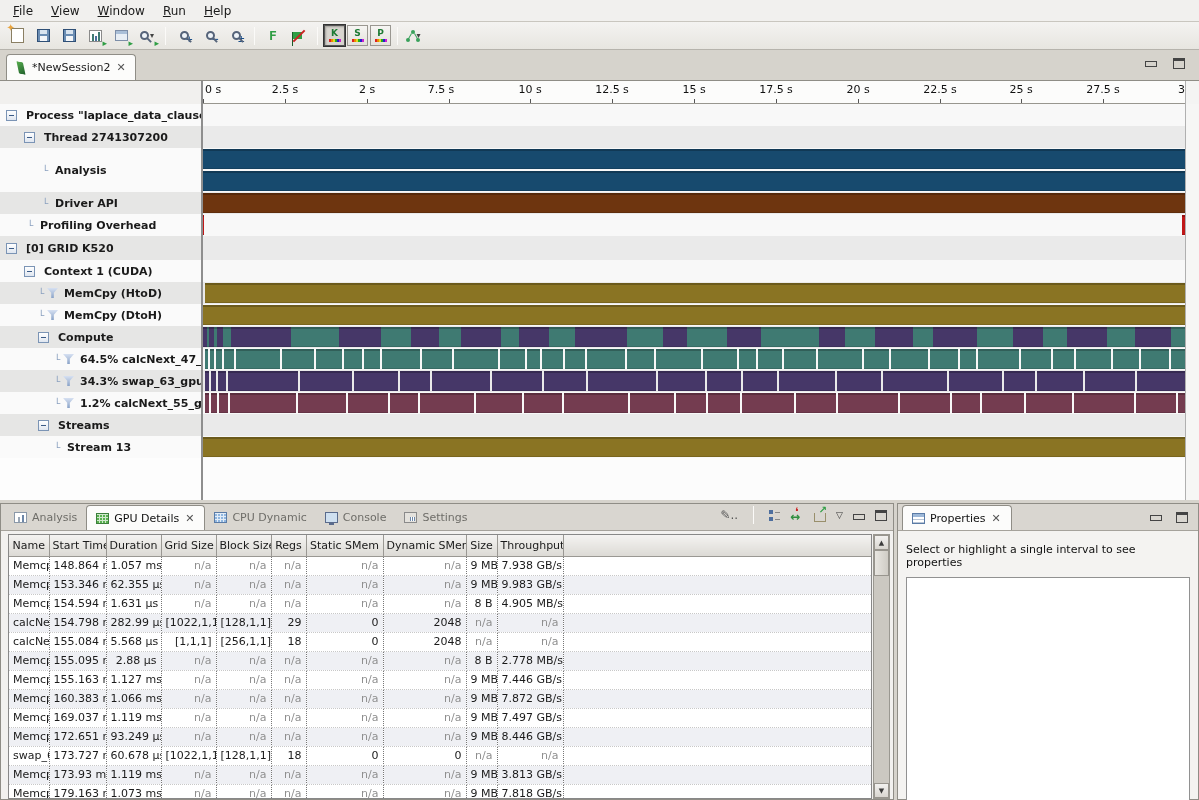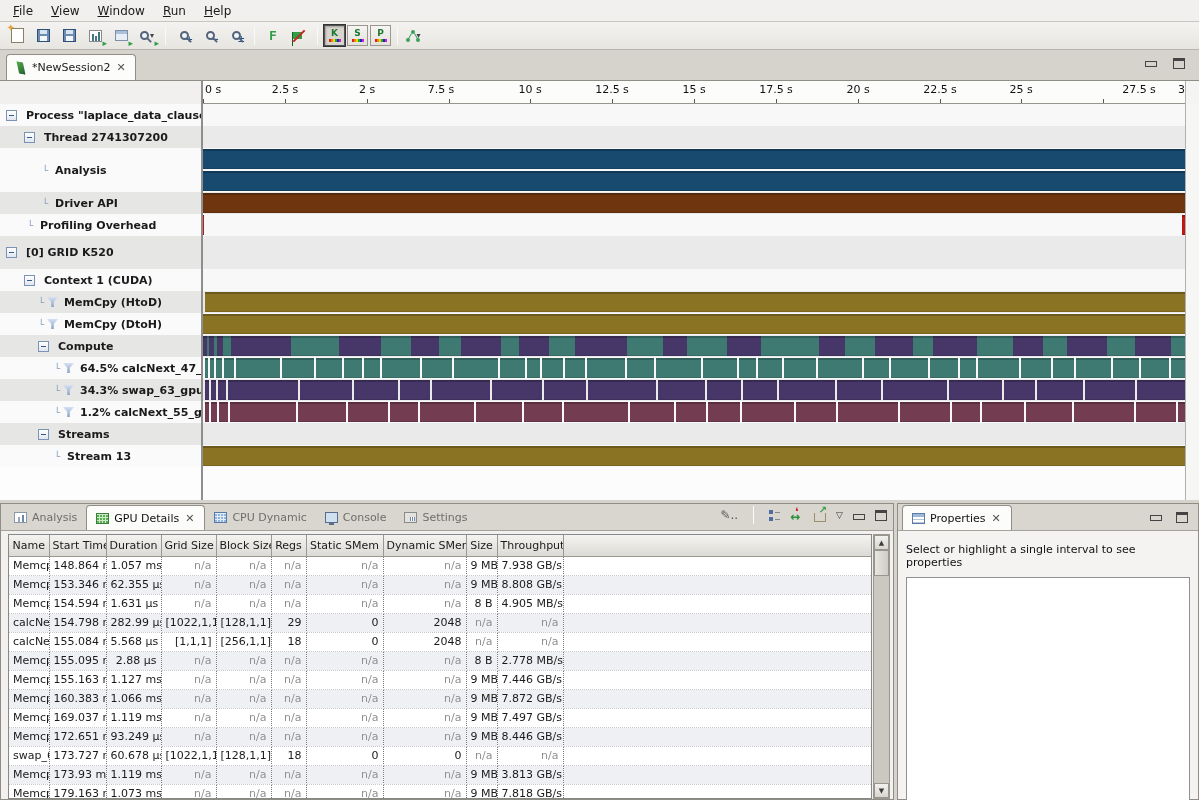--- a/index.html
+++ b/index.html
@@ -271,21 +271,21 @@
             <span class="rlab" style="left: 491px; transform: translateX(-50%);">15 s</span>
             <span class="rtick" style="left: 491px;"></span>
             <span class="rlab" style="left: 573px; transform: translateX(-50%);">17.5 s</span>
             <span class="rtick" style="left: 573px;"></span>
             <span class="rlab" style="left: 655px; transform: translateX(-50%);">20 s</span>
             <span class="rtick" style="left: 655px;"></span>
             <span class="rlab" style="left: 737px; transform: translateX(-50%);">22.5 s</span>
             <span class="rtick" style="left: 737px;"></span>
             <span class="rlab" style="left: 818px; transform: translateX(-50%);">25 s</span>
             <span class="rtick" style="left: 818px;"></span>
-            <span class="rlab" style="left: 936px; transform: translateX(-50%);">27.5 s</span>
+            <span class="rlab" style="left: 900px; transform: translateX(-50%);">27.5 s</span>
             <span class="rtick" style="left: 900px;"></span>
             <span class="rlab" style="left: 982px; transform: translateX(-50%);">30</span>
           </div>
         <div id="ruler-strip"></div>
       </div>
       <div id="tl-rows">
           <div class="tlrow shade-light" style="height: 22px;">
             <div class="rlabel" style="padding-left: 6px;">
               <span class="expander"></span>
               <span class="tree-label">Process "laplace_data_clauses 10...</span>
@@ -338,21 +338,21 @@
               <span class="tree-label">Profiling Overhead</span>
             </div>
             <div class="rtrack">
               <div class="lane" style="top: 0px;">
                 <span class="seg" style="left: -2px; width: 3px; background: rgb(192, 23, 23);"></span>
                 <span class="seg" style="left: 979px; width: 4px; background: rgb(192, 23, 23);"></span>
               </div>
             </div>
             <div class="rstrip"></div>
           </div>
-          <div class="tlrow shade-dark" style="height: 33px;">
+          <div class="tlrow shade-dark" style="height: 24px;">
             <div class="rlabel" style="padding-left: 6px;">
               <span class="expander"></span>
               <span class="tree-label">[0] GRID K520</span>
             </div>
             <div class="rtrack">
               <div class="lane" style="top: 0px;"></div>
             </div>
             <div class="rstrip"></div>
           </div>
           <div class="tlrow shade-light" style="height: 22px;">
@@ -667,21 +667,21 @@
             <tr class="even">
               <td class="name-cell">Memcpy</td>
               <td class="num">153.346 ms</td>
               <td class="num">62.355 µs</td>
               <td class="na">n/a</td>
               <td class="na">n/a</td>
               <td class="na">n/a</td>
               <td class="na">n/a</td>
               <td class="na">n/a</td>
               <td class="num">9 MB</td>
-              <td class="num">8.808 GB/s</td>
+              <td class="num">9.983 GB/s</td>
               <td class="fill"></td>
             </tr>
             <tr class="odd">
               <td class="name-cell">Memcpy</td>
               <td class="num">154.594 ms</td>
               <td class="num">1.631 µs</td>
               <td class="na">n/a</td>
               <td class="na">n/a</td>
               <td class="na">n/a</td>
               <td class="na">n/a</td>

